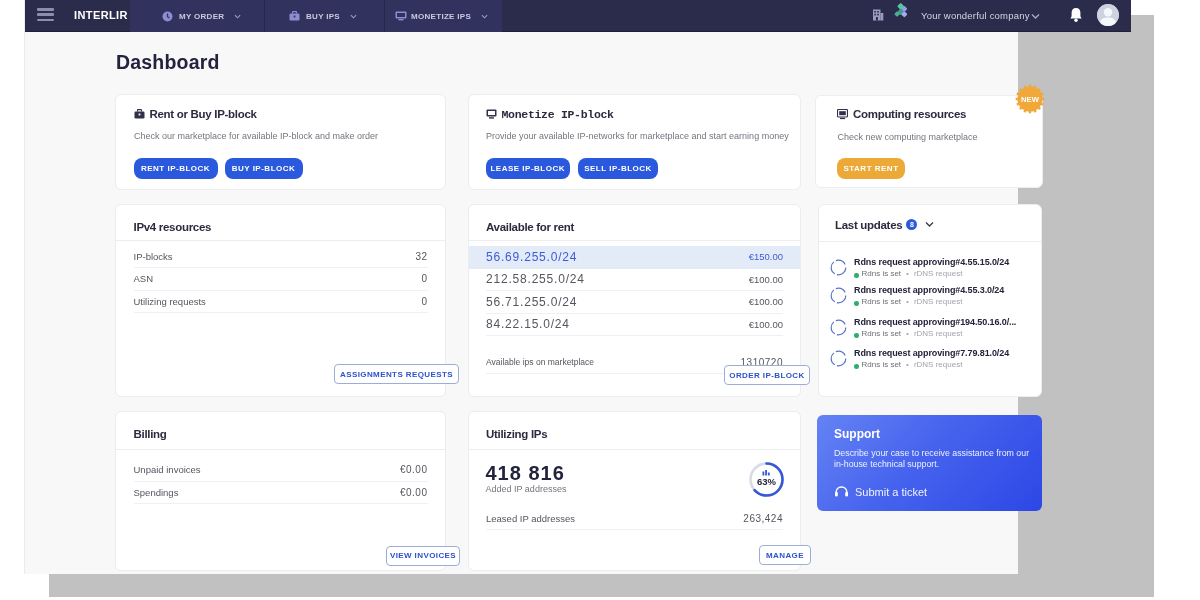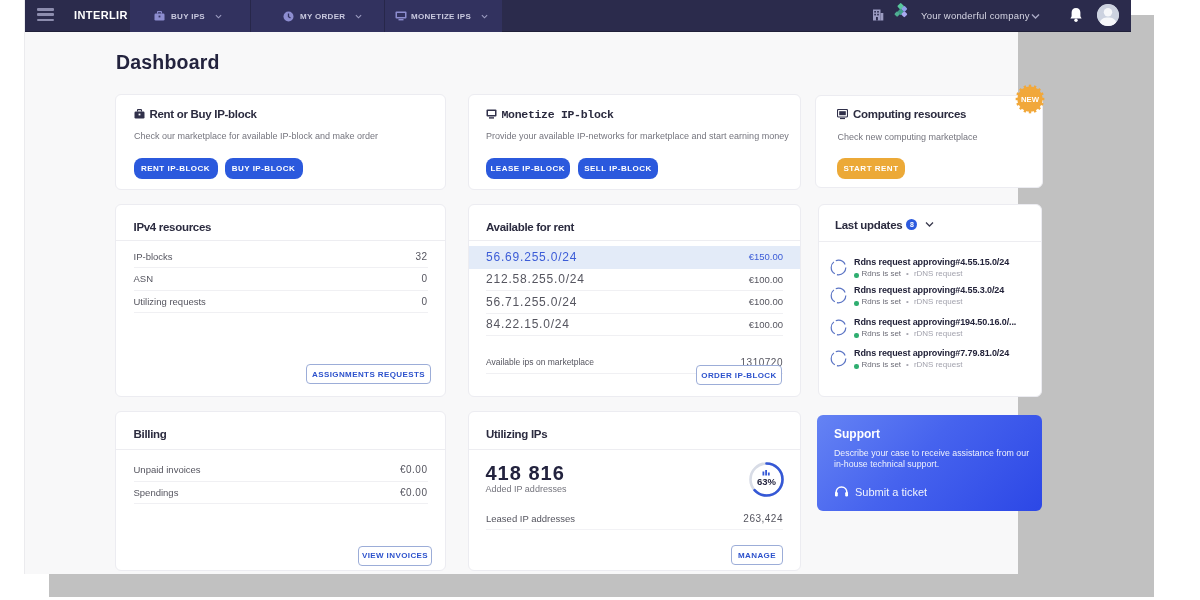--- a/index.html
+++ b/index.html
@@ -16,21 +16,21 @@
   .navitem .ic { margin-right:6px; display:flex; }
   .chev { display:inline-block; width:7px; height:7px; margin-left:10px; }
   .company { position:absolute; left:896px; top:10px; color:#d6d6e4; font-size:9.5px; letter-spacing:0.2px; }
   .avatar { position:absolute; left:1072px; top:4px; width:22px; height:22px; border-radius:50%; background:#d4d8e4; overflow:hidden; }
   h1.dash { position:absolute; left:91px; top:51px; font-size:19.5px; font-weight:bold; color:#23233e; letter-spacing:0.2px; }
 
   .card { position:absolute; background:#ffffff; border:1px solid #ececf1; border-radius:6px; }
   .ctitle { font-size:11.5px; font-weight:bold; color:#2b2b3f; letter-spacing:-0.3px; }
   .cdesc { font-size:9px; color:#75757e; white-space:nowrap; }
   .btn { position:absolute; height:21px; border-radius:8px; background:#2b59dd; color:#ffffff; font-size:8px; font-weight:bold; letter-spacing:0.5px; display:flex; align-items:center; justify-content:center; }
-  .obtn { position:absolute; height:20px; border-radius:4px; background:#ffffff; border:1px solid #9cadd8; color:#2d52cc; font-size:8px; font-weight:bold; letter-spacing:0.4px; display:flex; align-items:center; justify-content:center; }
+  .obtn { position:absolute; height:20px; border-radius:4px; background:#ffffff; border:1px solid #9cadd8; color:#2d52cc; font-size:8px; font-weight:bold; letter-spacing:0.4px; display:flex; align-items:center; justify-content:center;margin-left:28px; }
 
   .chead { position:absolute; left:17.5px; top:16px; font-size:11.5px; font-weight:bold; color:#2b2b3f; letter-spacing:-0.3px; }
   .cdiv { position:absolute; left:0; right:0; height:1px; background:#ededf1; }
   .row { position:absolute; left:17.5px; right:17px; height:22.5px; display:flex; justify-content:space-between; align-items:center; font-size:9.5px; color:#55555f; border-bottom:1px solid #f0f0f3; }
 
   .support { position:absolute; left:792px; top:415px; width:225px; height:96px; border-radius:6px; background:linear-gradient(133deg,#6583f4 0%, #4663ee 45%, #2c47e6 100%); color:#fff; }
   .luitem { position:absolute; left:11px; }
   .luc { position:absolute; left:0; top:2px; }
   .lut { position:absolute; left:24px; top:0; white-space:nowrap; font-size:9px; font-weight:bold; color:#23233a; letter-spacing:-0.1px; }
   .lus { position:absolute; left:24px; top:11.5px; white-space:nowrap; font-size:8px; display:flex; align-items:flex-end; }
@@ -47,39 +47,39 @@
 <div class="page">
 
   <div class="topbar">
     <div class="burger">
         <span></span>
         <span></span>
         <span></span>
       </div>
     <div class="logo">INTERLIR</div>
     <div class="navgroup">
+      <div class="navitem" style="width:134px; padding-left:32px;">
+        <span class="ic">
+          <svg width="11" height="11" viewBox="0 0 11 11">
+              <circle cx="5.5" cy="5.5" r="5" fill="#8d8dd0"></circle>
+              <path d="M5.5 2.5 V5.7 L7.5 7" stroke="#32325f" stroke-width="1.3" fill="none"></path>
+            </svg>
+        </span>MY ORDER
+        <svg class="chev" viewBox="0 0 8 8">
+            <path d="M1 2.5 L4 5.5 L7 2.5" stroke="#9b9bc0" stroke-width="1.3" fill="none"></path>
+          </svg>
+      </div>
       <div class="navitem" style="width:120px; padding-left:24px;">
         <span class="ic">
           <svg width="11" height="10" viewBox="0 0 11 10">
               <rect x="0.5" y="2.5" width="10" height="7" rx="1.2" fill="#8d8dd0"></rect>
               <path d="M3.5 2.5 V1.2 Q3.5 0.6 4.1 0.6 H6.9 Q7.5 0.6 7.5 1.2 V2.5" stroke="#8d8dd0" stroke-width="1.1" fill="none"></path>
               <rect x="4.6" y="4.6" width="1.8" height="1.8" fill="#32325f"></rect>
             </svg>
         </span>BUY IPS
-        <svg class="chev" viewBox="0 0 8 8">
-            <path d="M1 2.5 L4 5.5 L7 2.5" stroke="#9b9bc0" stroke-width="1.3" fill="none"></path>
-          </svg>
-      </div>
-      <div class="navitem" style="width:134px; padding-left:32px;">
-        <span class="ic">
-          <svg width="11" height="11" viewBox="0 0 11 11">
-              <circle cx="5.5" cy="5.5" r="5" fill="#8d8dd0"></circle>
-              <path d="M5.5 2.5 V5.7 L7.5 7" stroke="#32325f" stroke-width="1.3" fill="none"></path>
-            </svg>
-        </span>MY ORDER
         <svg class="chev" viewBox="0 0 8 8">
             <path d="M1 2.5 L4 5.5 L7 2.5" stroke="#9b9bc0" stroke-width="1.3" fill="none"></path>
           </svg>
       </div>
       <div class="navitem" style="width:118px; padding-left:10px;">
         <span class="ic" style="margin-right:4px;">
           <svg width="12" height="10" viewBox="0 0 12 10">
               <rect x="0.5" y="0.5" width="11" height="7" rx="1" fill="#8d8dd0"></rect>
               <rect x="2" y="2" width="8" height="4" fill="#32325f"></rect>
               <rect x="3.5" y="8" width="5" height="1.4" fill="#8d8dd0"></rect>

